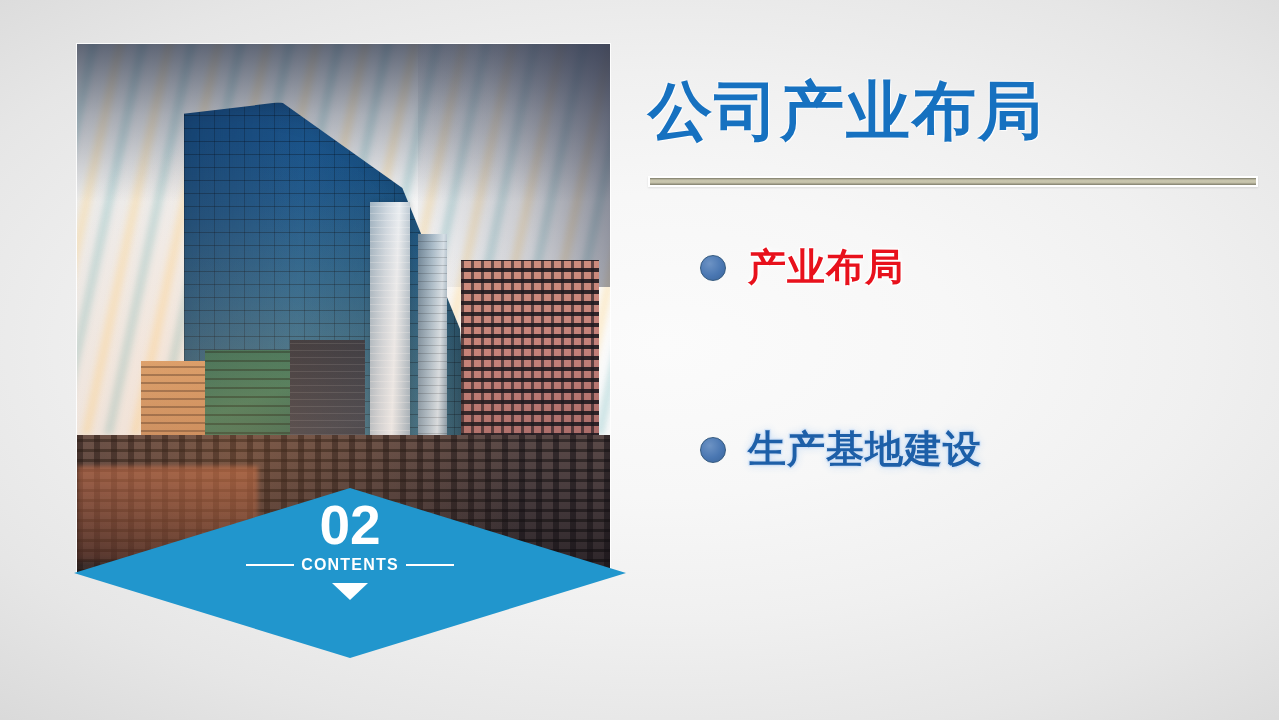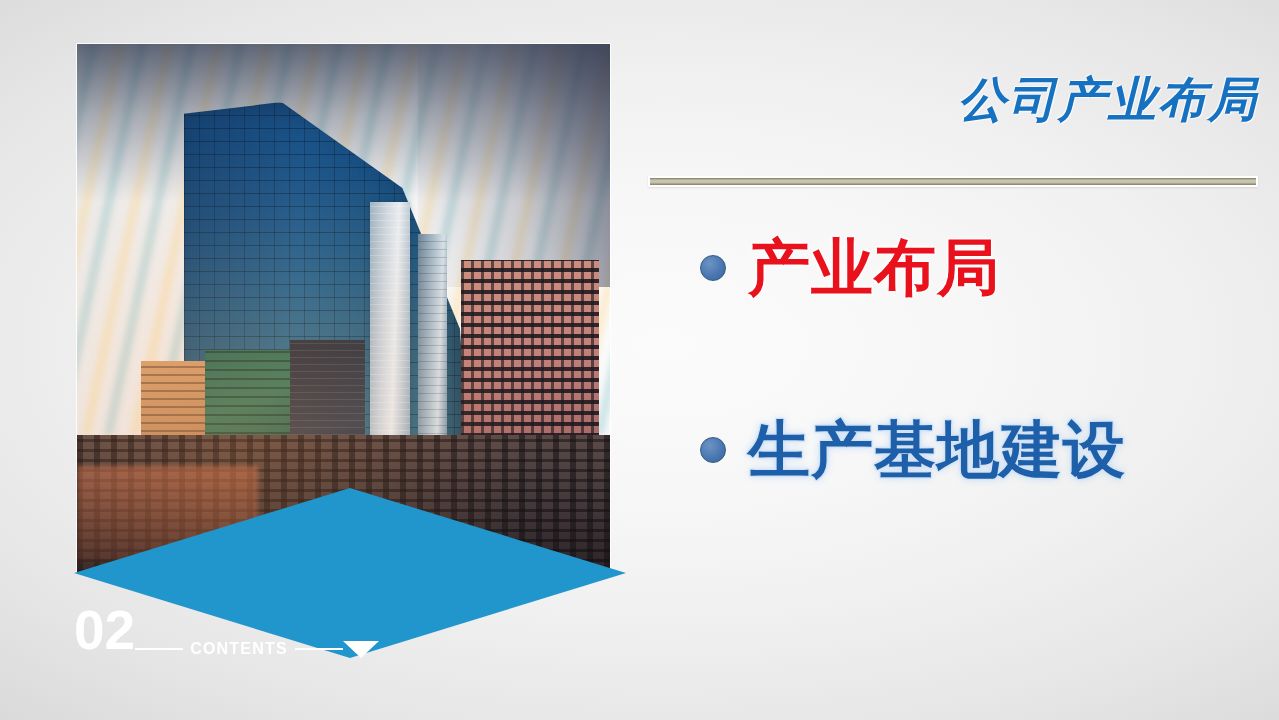--- a/index.html
+++ b/index.html
@@ -248,22 +248,22 @@
   .diamond {
     position: absolute;
     inset: 0;
     background: #2196cd;
     clip-path: polygon(50% 0%, 100% 50%, 50% 100%, 0% 50%);
   }
   .diamond-content {
     position: absolute;
     inset: 0;
     display: flex;
-    flex-direction: row;
-    align-items: flex-end;
+    flex-direction: column;
+    align-items: center;
     justify-content: flex-start;
     padding-top: 10px;
     box-sizing: border-box;
   }
   .num-02 {
     color: #ffffff;
     font-size: 55px;
     font-weight: bold;
     line-height: 1.0;
     letter-spacing: 0px;
@@ -292,27 +292,26 @@
     border-right: 18px solid transparent;
     border-top: 17px solid #ffffff;
   }
 
   
   .title {
     position: absolute;
     left: 648px;
     top: 68px;
     width: 610px;
-    text-align: right;
+    text-align: left;
     color: #1671c0;
-    font-size: 48px;
+    font-size: 64px;
     font-weight: bold;
     letter-spacing: 2px;
     text-shadow: 1px 1px 1px rgba(255,255,255,0.9), -1px -1px 1px rgba(255,255,255,0.75);
-    font-style: italic;
   }
   .divider {
     position: absolute;
     left: 648px;
     top: 176px;
     width: 610px;
     height: 11px;
     background: #ffffff;
     box-sizing: border-box;
     padding: 2px;
@@ -342,21 +341,21 @@
   .bullet-row + .bullet-row { margin-top: 118px; }
   .bullet-dot {
     width: 24px;
     height: 24px;
     border-radius: 50%;
     background: radial-gradient(circle at 36% 32%, #6d93c4 0%, #4a77b2 55%, #3a6499 100%);
     border: 1px solid #33597f;
     flex: 0 0 auto;
   }
   .bullet-text {
-    font-size: 62px;
+    font-size: 38px;
     font-weight: bold;
     letter-spacing: 1px;
     line-height: 1.1;
   }
   .bullet-text.red {
     color: #e8111c;
     text-shadow:
       0 0 3px #ffffff, 0 0 3px #ffffff,
       1px 1px 0 #ffffff, -1px -1px 0 #ffffff,
       1px -1px 0 #ffffff, -1px 1px 0 #ffffff,

